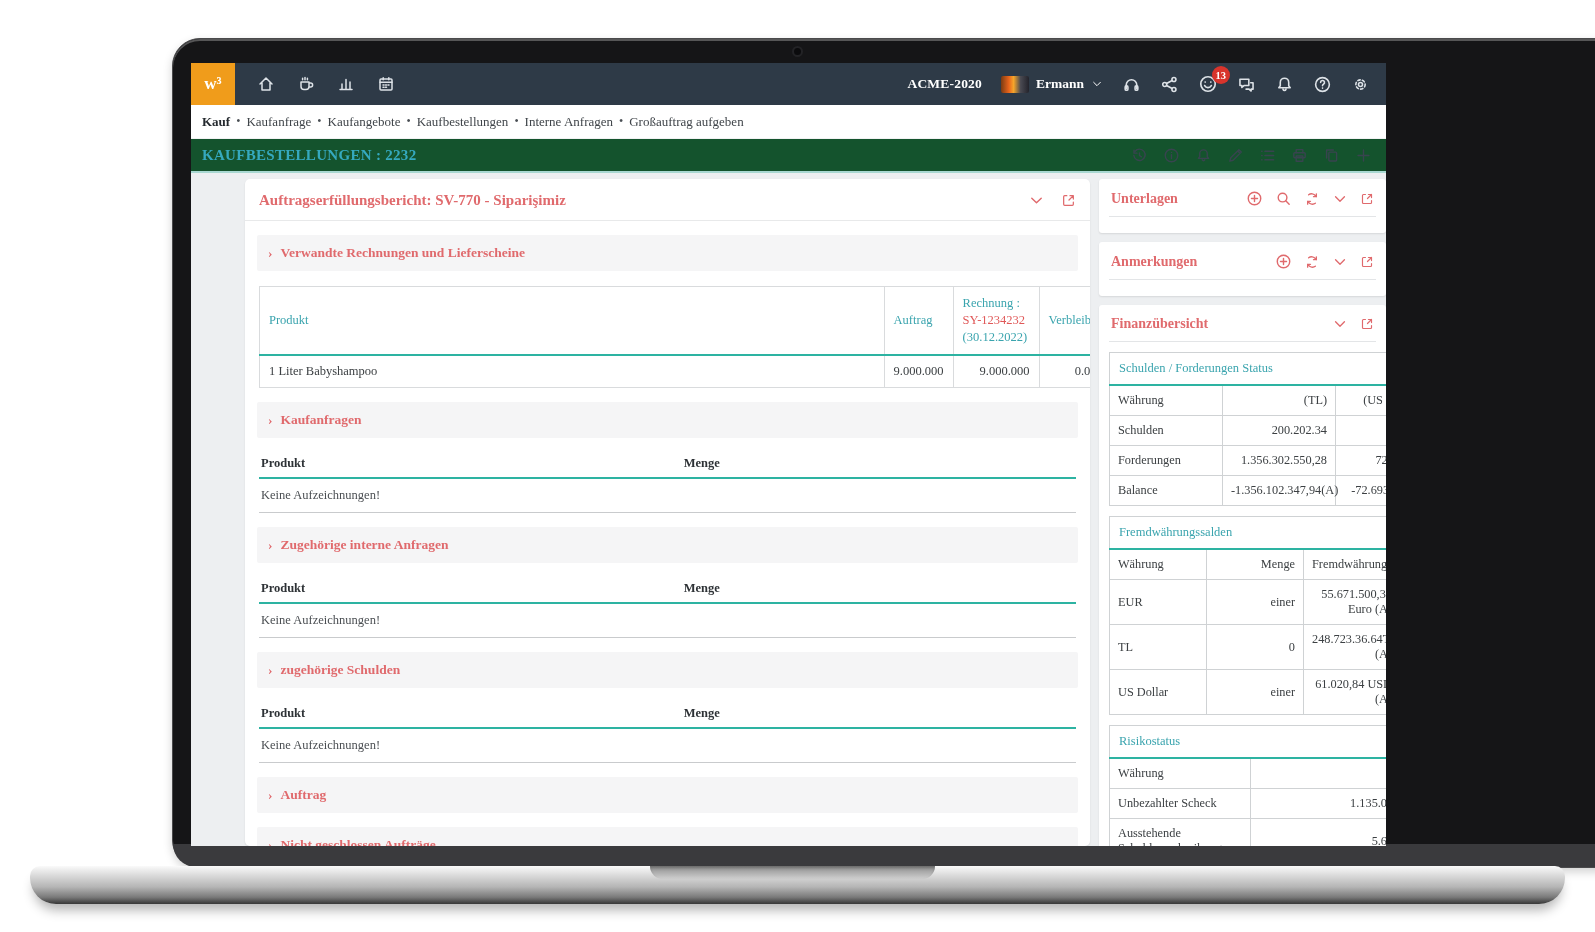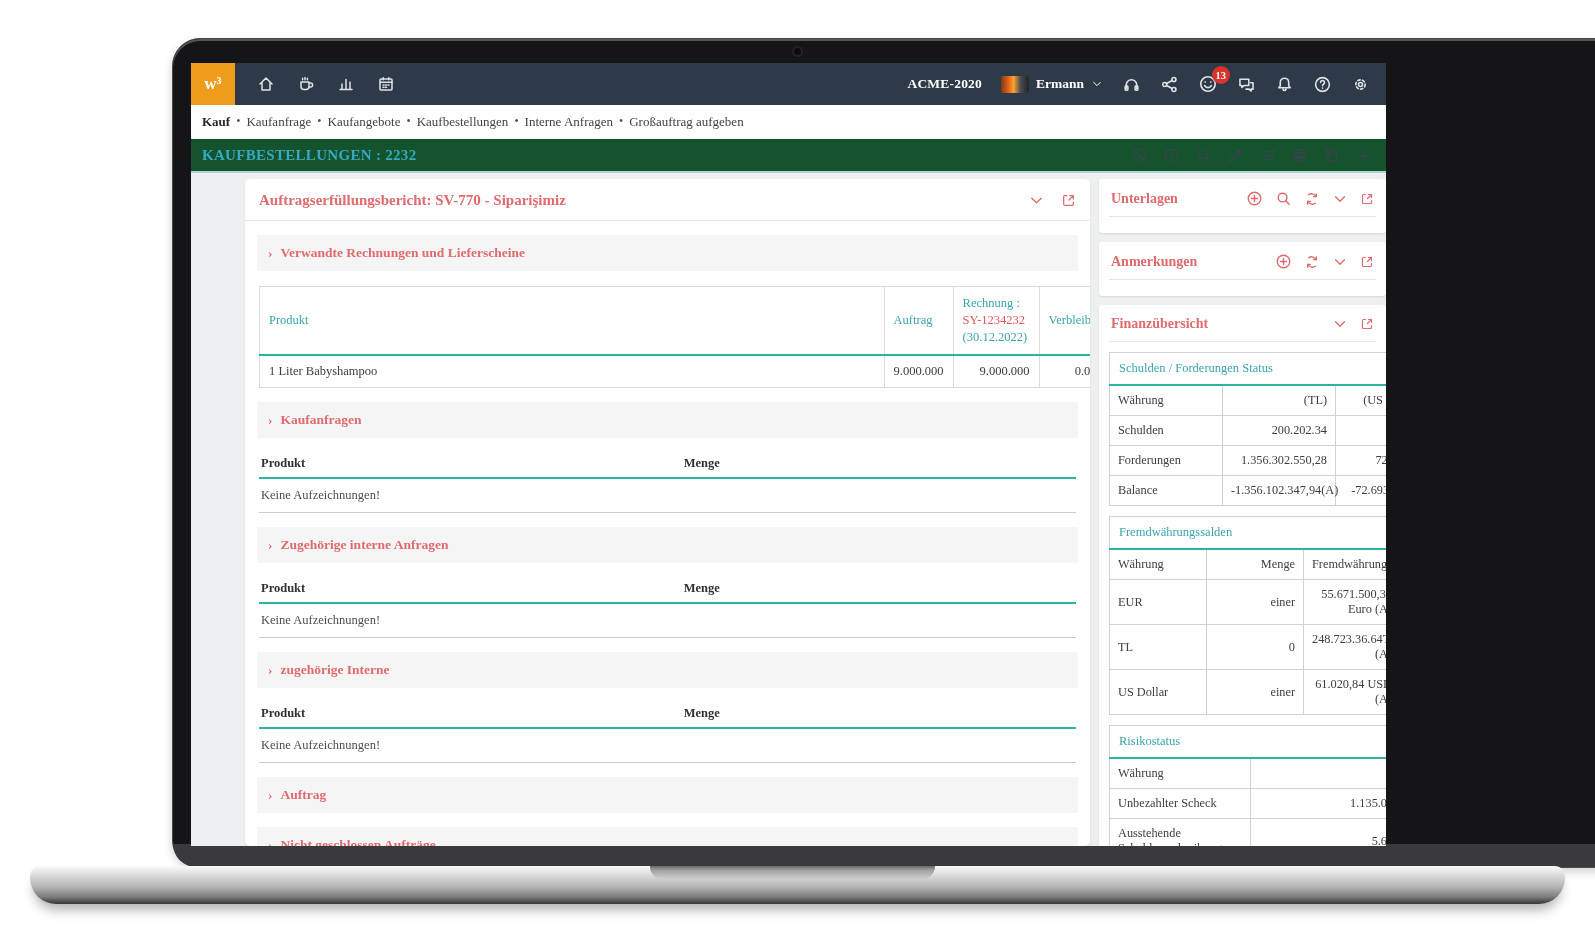--- a/index.html
+++ b/index.html
@@ -324,21 +324,21 @@
           <div class="strip">
             <span class="strip-label">Zugehörige interne Anfragen</span>
           </div>
           <div class="subhead">
             <span class="sh-l">Produkt</span>
             <span class="sh-r">Menge</span>
           </div>
           <div class="empty-row">Keine Aufzeichnungen!</div>
 
           <div class="strip">
-            <span class="strip-label">zugehörige Interne</span>
+            <span class="strip-label">zugehörige Schulden</span>
           </div>
           <div class="subhead">
             <span class="sh-l">Produkt</span>
             <span class="sh-r">Menge</span>
           </div>
           <div class="empty-row">Keine Aufzeichnungen!</div>
 
           <div class="strip">
             <span class="strip-label">Auftrag</span>
           </div>

